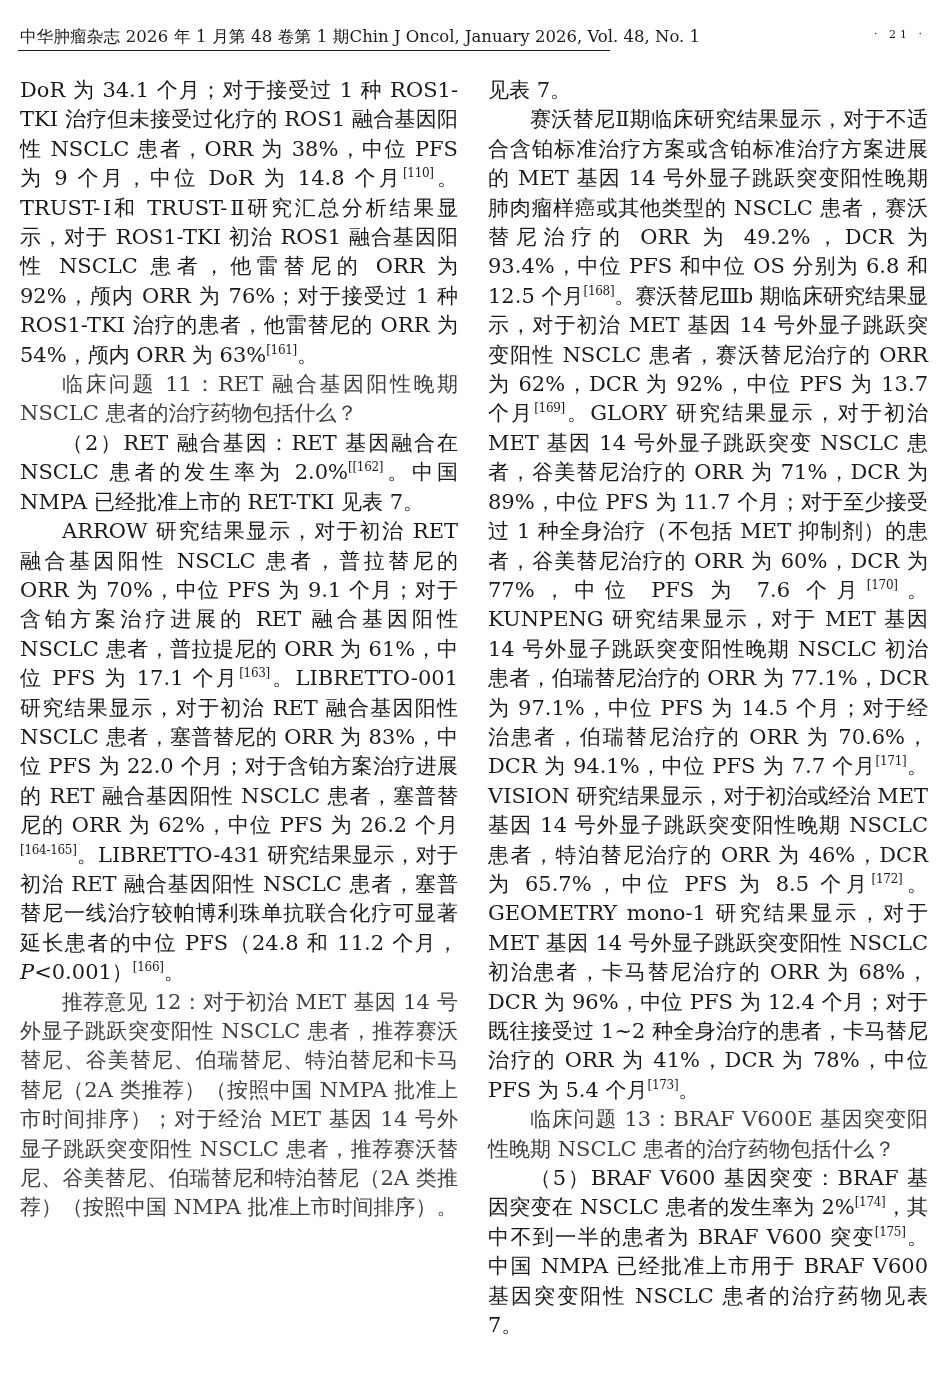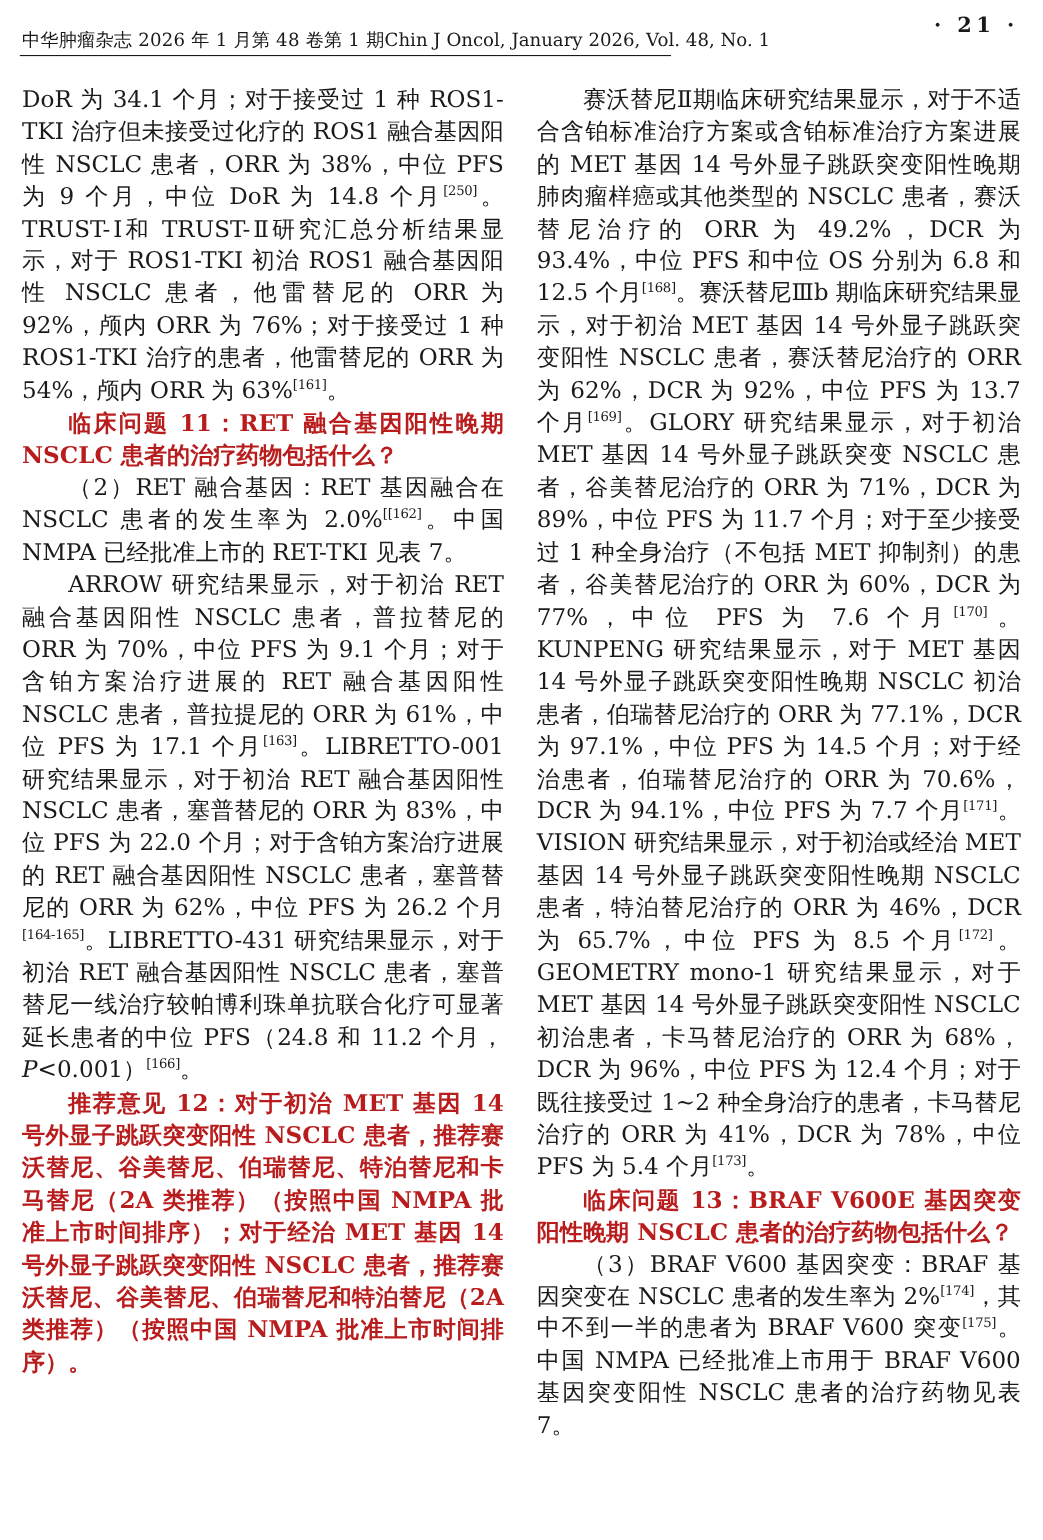--- a/index.html
+++ b/index.html
@@ -15,58 +15,59 @@
     position:absolute; top:26px; left:20px; right:18px; height:24px;
     font-size:16.5px; white-space:nowrap;
   }
   .journal-cn{ letter-spacing:0.2px;text-align:center; }
   .journal-en{ }
   .header-rule{
     position:absolute; top:50px; left:18px; width:592px; height:1.4px;
     background:#1a1a1a;
   }
   .page-number{
-    position:absolute; top:12px; right:22px;
-    font-size:19px; letter-spacing:4px; white-space:nowrap;font-weight:bold;
+    position:absolute; top:28px; right:22px;
+    font-size:11px; letter-spacing:4px; white-space:nowrap;
   }
   .col{
     position:absolute; top:76px;
     font-size:21px; line-height:29.4px;
     text-align:justify; text-justify:inter-ideograph;
   }
   .col-left{ left:20px;  width:438px; }
   .col-right{ left:488px; width:440px; }
   .col p{ margin:0; padding:0; }
   .indent{ text-indent:42px; }
   .no-indent{ text-indent:0; }
-  .bold{ font-weight:bold; color:#b91c1c; }
+  .bold{ font-weight:normal; color:#404040; }
   .it{ font-style:italic; }
   sup.cite{
     font-size:12px; line-height:0;
     vertical-align:baseline; position:relative; top:-8px;
     letter-spacing:-0.3px;
   }
 </style>
 </head>
 <body>
 
 <div class="page">
 
   <div class="header-row">
     <span class="journal-cn">中华肿瘤杂志 2026 年 1 月第 48 卷第 1 期</span><span class="journal-en">Chin J Oncol, January 2026, Vol. 48, No. 1</span>
   </div>
   <div class="header-rule"></div>
   <div class="page-number">· 21 ·</div>
 
   <div class="col col-left">
-      <p class="no-indent"><span>DoR 为 34.1 个月；对于接受过 1 种 ROS1-TKI 治疗但未接受过化疗的 ROS1 融合基因阳性 NSCLC 患者，ORR 为 38%，中位 PFS 为 9 个月，中位 DoR 为 14.8 个月</span><sup class="cite">[250]</sup><span>。TRUST-Ⅰ和 TRUST-Ⅱ研究汇总分析结果显示，对于 ROS1-TKI 初治 ROS1 融合基因阳性 NSCLC 患者，他雷替尼的 ORR 为 92%，颅内 ORR 为 76%；对于接受过 1 种 ROS1-TKI 治疗的患者，他雷替尼的 ORR 为 54%，颅内 ORR 为 63%</span><sup class="cite">[161]</sup><span>。</span></p>
+      <p class="no-indent"><span>DoR 为 34.1 个月；对于接受过 1 种 ROS1-TKI 治疗但未接受过化疗的 ROS1 融合基因阳性 NSCLC 患者，ORR 为 38%，中位 PFS 为 9 个月，中位 DoR 为 14.8 个月</span><sup class="cite">[110]</sup><span>。TRUST-Ⅰ和 TRUST-Ⅱ研究汇总分析结果显示，对于 ROS1-TKI 初治 ROS1 融合基因阳性 NSCLC 患者，他雷替尼的 ORR 为 92%，颅内 ORR 为 76%；对于接受过 1 种 ROS1-TKI 治疗的患者，他雷替尼的 ORR 为 54%，颅内 ORR 为 63%</span><sup class="cite">[161]</sup><span>。</span></p>
       <p class="bold indent"><span>临床问题 11：RET 融合基因阳性晚期 NSCLC 患者的治疗药物包括什么？</span></p>
       <p class="indent"><span>（2）RET 融合基因：RET 基因融合在 NSCLC 患者的发生率为 2.0%</span><sup class="cite">[[162]</sup><span>。中国 NMPA 已经批准上市的 RET-TKI 见表 7。</span></p>
       <p class="indent"><span>ARROW 研究结果显示，对于初治 RET 融合基因阳性 NSCLC 患者，普拉替尼的 ORR 为 70%，中位 PFS 为 9.1 个月；对于含铂方案治疗进展的 RET 融合基因阳性 NSCLC 患者，普拉提尼的 ORR 为 61%，中位 PFS 为 17.1 个月</span><sup class="cite">[163]</sup><span>。LIBRETTO-001 研究结果显示，对于初治 RET 融合基因阳性 NSCLC 患者，塞普替尼的 ORR 为 83%，中位 PFS 为 22.0 个月；对于含铂方案治疗进展的 RET 融合基因阳性 NSCLC 患者，塞普替尼的 ORR 为 62%，中位 PFS 为 26.2 个月</span><sup class="cite">[164-165]</sup><span>。LIBRETTO-431 研究结果显示，对于初治 RET 融合基因阳性 NSCLC 患者，塞普替尼一线治疗较帕博利珠单抗联合化疗可显著延长患者的中位 PFS（24.8 和 11.2 个月，</span><span class="it">P</span><span>&lt;0.001）</span><sup class="cite">[166]</sup><span>。</span></p>
       <p class="bold indent"><span>推荐意见 12：对于初治 MET 基因 14 号外显子跳跃突变阳性 NSCLC 患者，推荐赛沃替尼、谷美替尼、伯瑞替尼、特泊替尼和卡马替尼（2A 类推荐）（按照中国 NMPA 批准上市时间排序）；对于经治 MET 基因 14 号外显子跳跃突变阳性 NSCLC 患者，推荐赛沃替尼、谷美替尼、伯瑞替尼和特泊替尼（2A 类推荐）（按照中国 NMPA 批准上市时间排序）。</span></p>
     </div>
   <div class="col col-right">
+      <p class="no-indent"><span>见表 7。</span></p>
       <p class="indent"><span>赛沃替尼Ⅱ期临床研究结果显示，对于不适合含铂标准治疗方案或含铂标准治疗方案进展的 MET 基因 14 号外显子跳跃突变阳性晚期肺肉瘤样癌或其他类型的 NSCLC 患者，赛沃替尼治疗的 ORR 为 49.2%，DCR 为 93.4%，中位 PFS 和中位 OS 分别为 6.8 和 12.5 个月</span><sup class="cite">[168]</sup><span>。赛沃替尼Ⅲb 期临床研究结果显示，对于初治 MET 基因 14 号外显子跳跃突变阳性 NSCLC 患者，赛沃替尼治疗的 ORR 为 62%，DCR 为 92%，中位 PFS 为 13.7 个月</span><sup class="cite">[169]</sup><span>。GLORY 研究结果显示，对于初治 MET 基因 14 号外显子跳跃突变 NSCLC 患者，谷美替尼治疗的 ORR 为 71%，DCR 为 89%，中位 PFS 为 11.7 个月；对于至少接受过 1 种全身治疗（不包括 MET 抑制剂）的患者，谷美替尼治疗的 ORR 为 60%，DCR 为 77%，中位 PFS 为 7.6 个月</span><sup class="cite">[170]</sup><span>。KUNPENG 研究结果显示，对于 MET 基因 14 号外显子跳跃突变阳性晚期 NSCLC 初治患者，伯瑞替尼治疗的 ORR 为 77.1%，DCR 为 97.1%，中位 PFS 为 14.5 个月；对于经治患者，伯瑞替尼治疗的 ORR 为 70.6%，DCR 为 94.1%，中位 PFS 为 7.7 个月</span><sup class="cite">[171]</sup><span>。VISION 研究结果显示，对于初治或经治 MET 基因 14 号外显子跳跃突变阳性晚期 NSCLC 患者，特泊替尼治疗的 ORR 为 46%，DCR 为 65.7%，中位 PFS 为 8.5 个月</span><sup class="cite">[172]</sup><span>。GEOMETRY mono-1 研究结果显示，对于 MET 基因 14 号外显子跳跃突变阳性 NSCLC 初治患者，卡马替尼治疗的 ORR 为 68%，DCR 为 96%，中位 PFS 为 12.4 个月；对于既往接受过 1~2 种全身治疗的患者，卡马替尼治疗的 ORR 为 41%，DCR 为 78%，中位 PFS 为 5.4 个月</span><sup class="cite">[173]</sup><span>。</span></p>
       <p class="bold indent"><span>临床问题 13：BRAF V600E 基因突变阳性晚期 NSCLC 患者的治疗药物包括什么？</span></p>
-      <p class="indent"><span>（3）BRAF V600 基因突变：BRAF 基因突变在 NSCLC 患者的发生率为 2%</span><sup class="cite">[174]</sup><span>，其中不到一半的患者为 BRAF V600 突变</span><sup class="cite">[175]</sup><span>。中国 NMPA 已经批准上市用于 BRAF V600 基因突变阳性 NSCLC 患者的治疗药物见表 7。</span></p>
+      <p class="indent"><span>（5）BRAF V600 基因突变：BRAF 基因突变在 NSCLC 患者的发生率为 2%</span><sup class="cite">[174]</sup><span>，其中不到一半的患者为 BRAF V600 突变</span><sup class="cite">[175]</sup><span>。中国 NMPA 已经批准上市用于 BRAF V600 基因突变阳性 NSCLC 患者的治疗药物见表 7。</span></p>
     </div>
 
 </div>
 
 </body></html>

